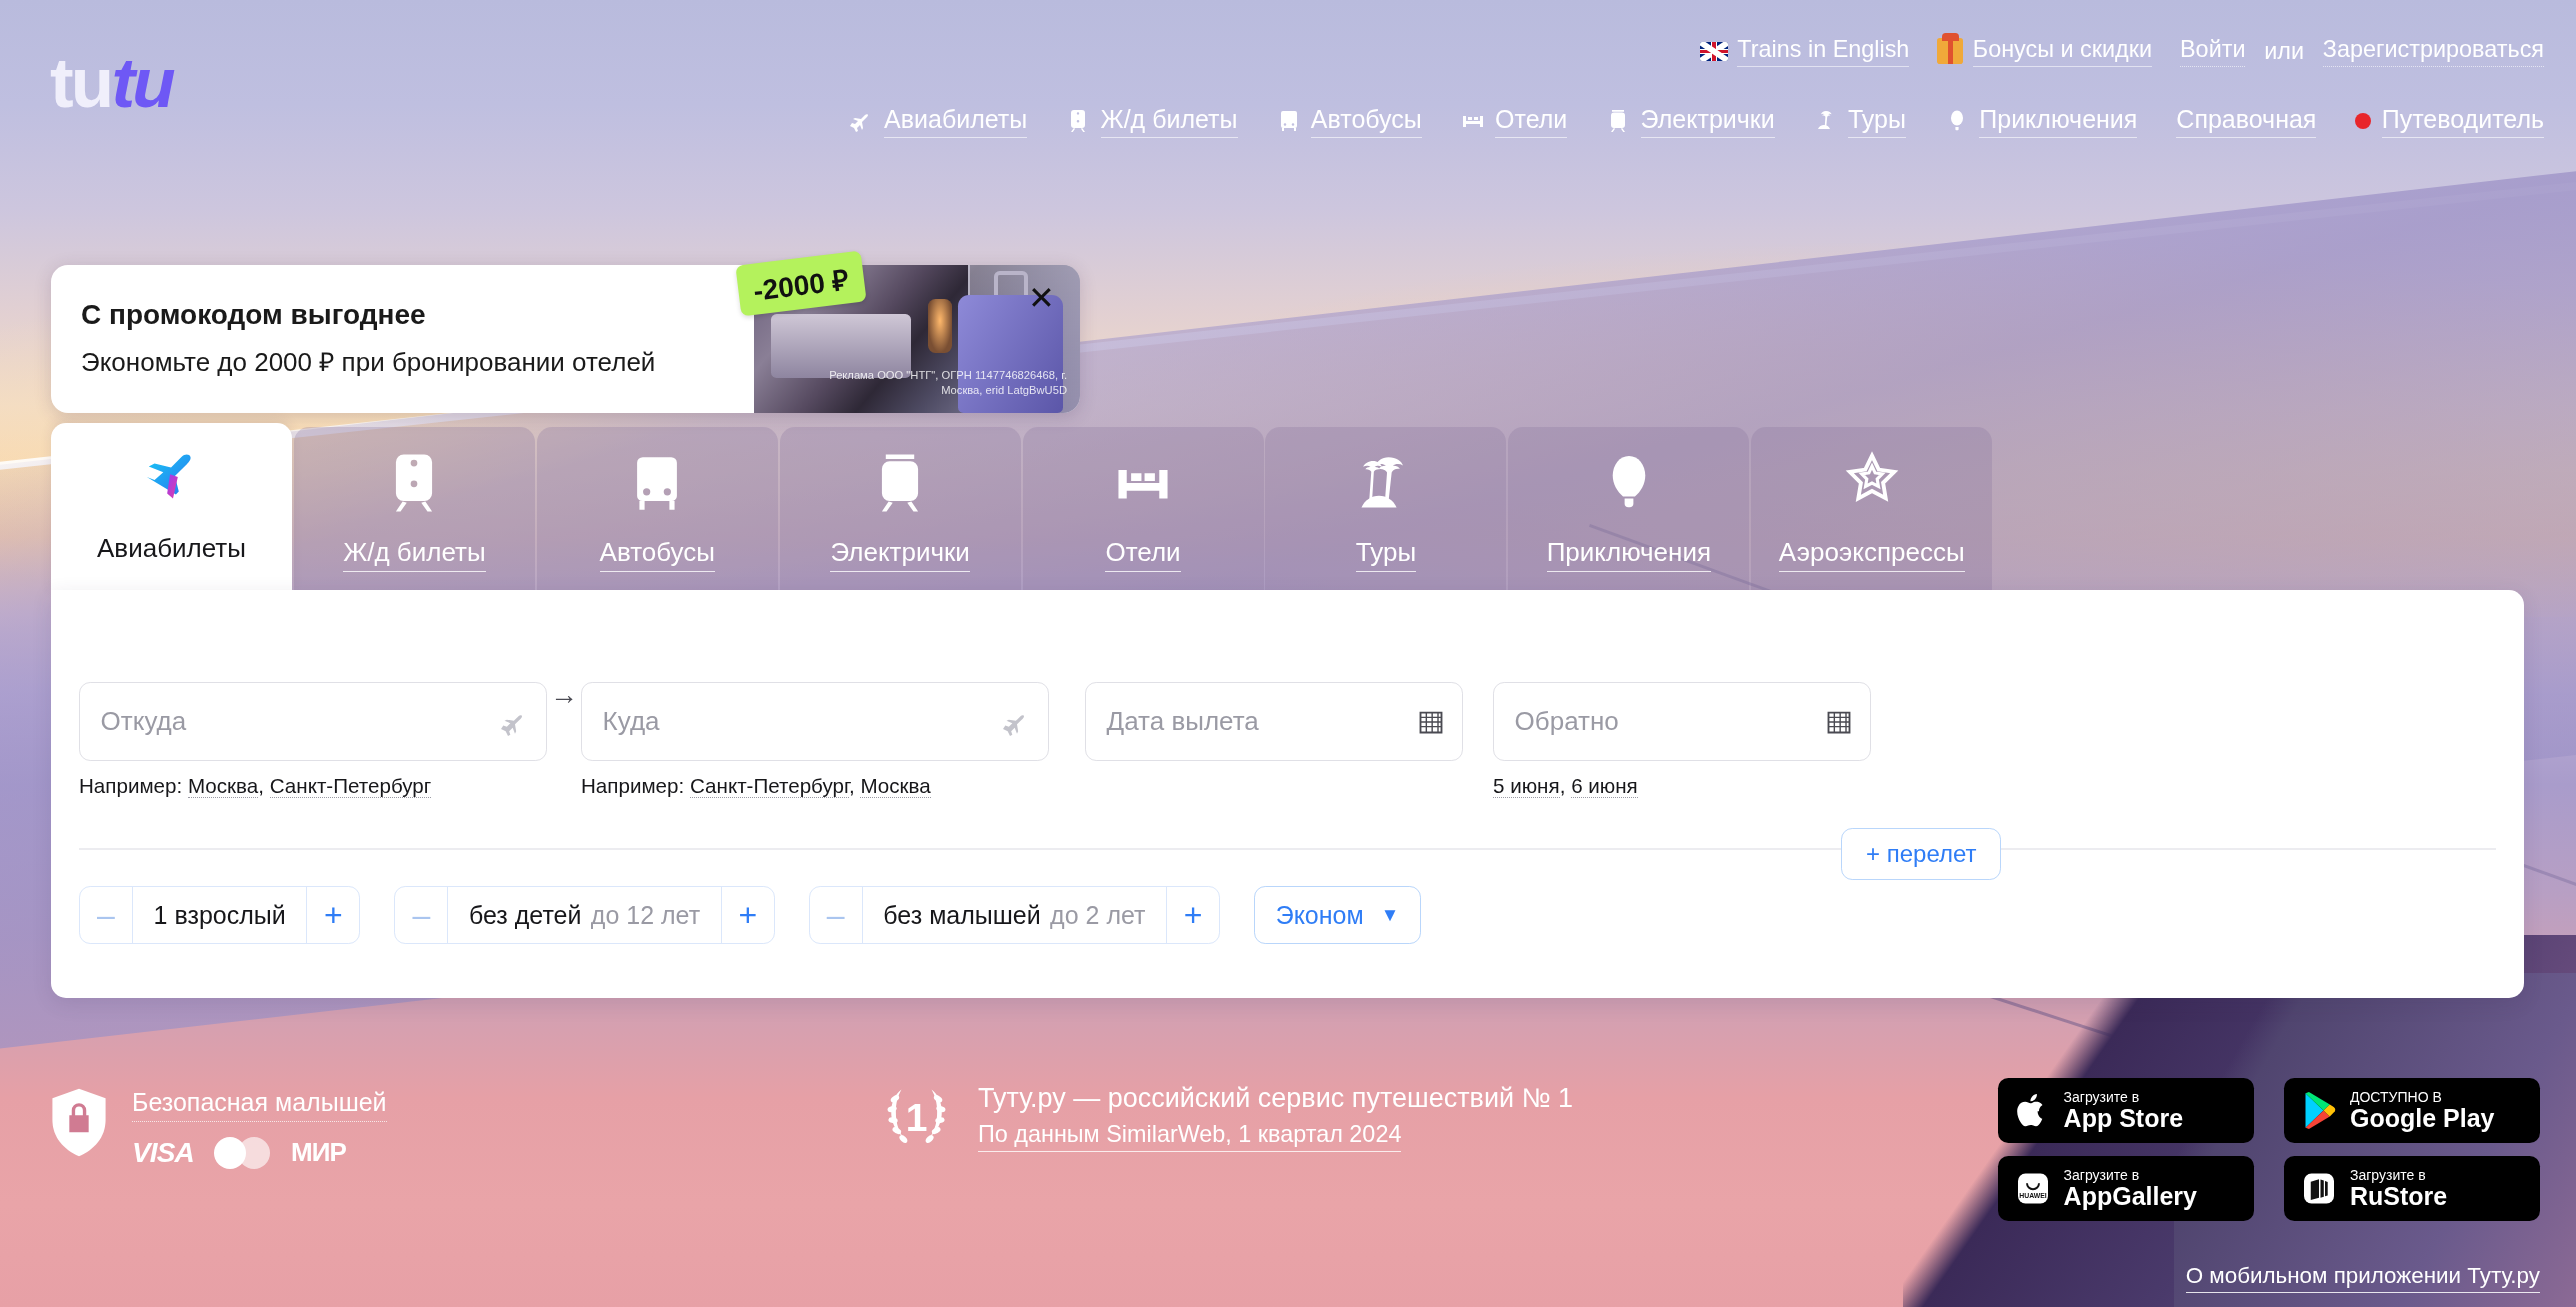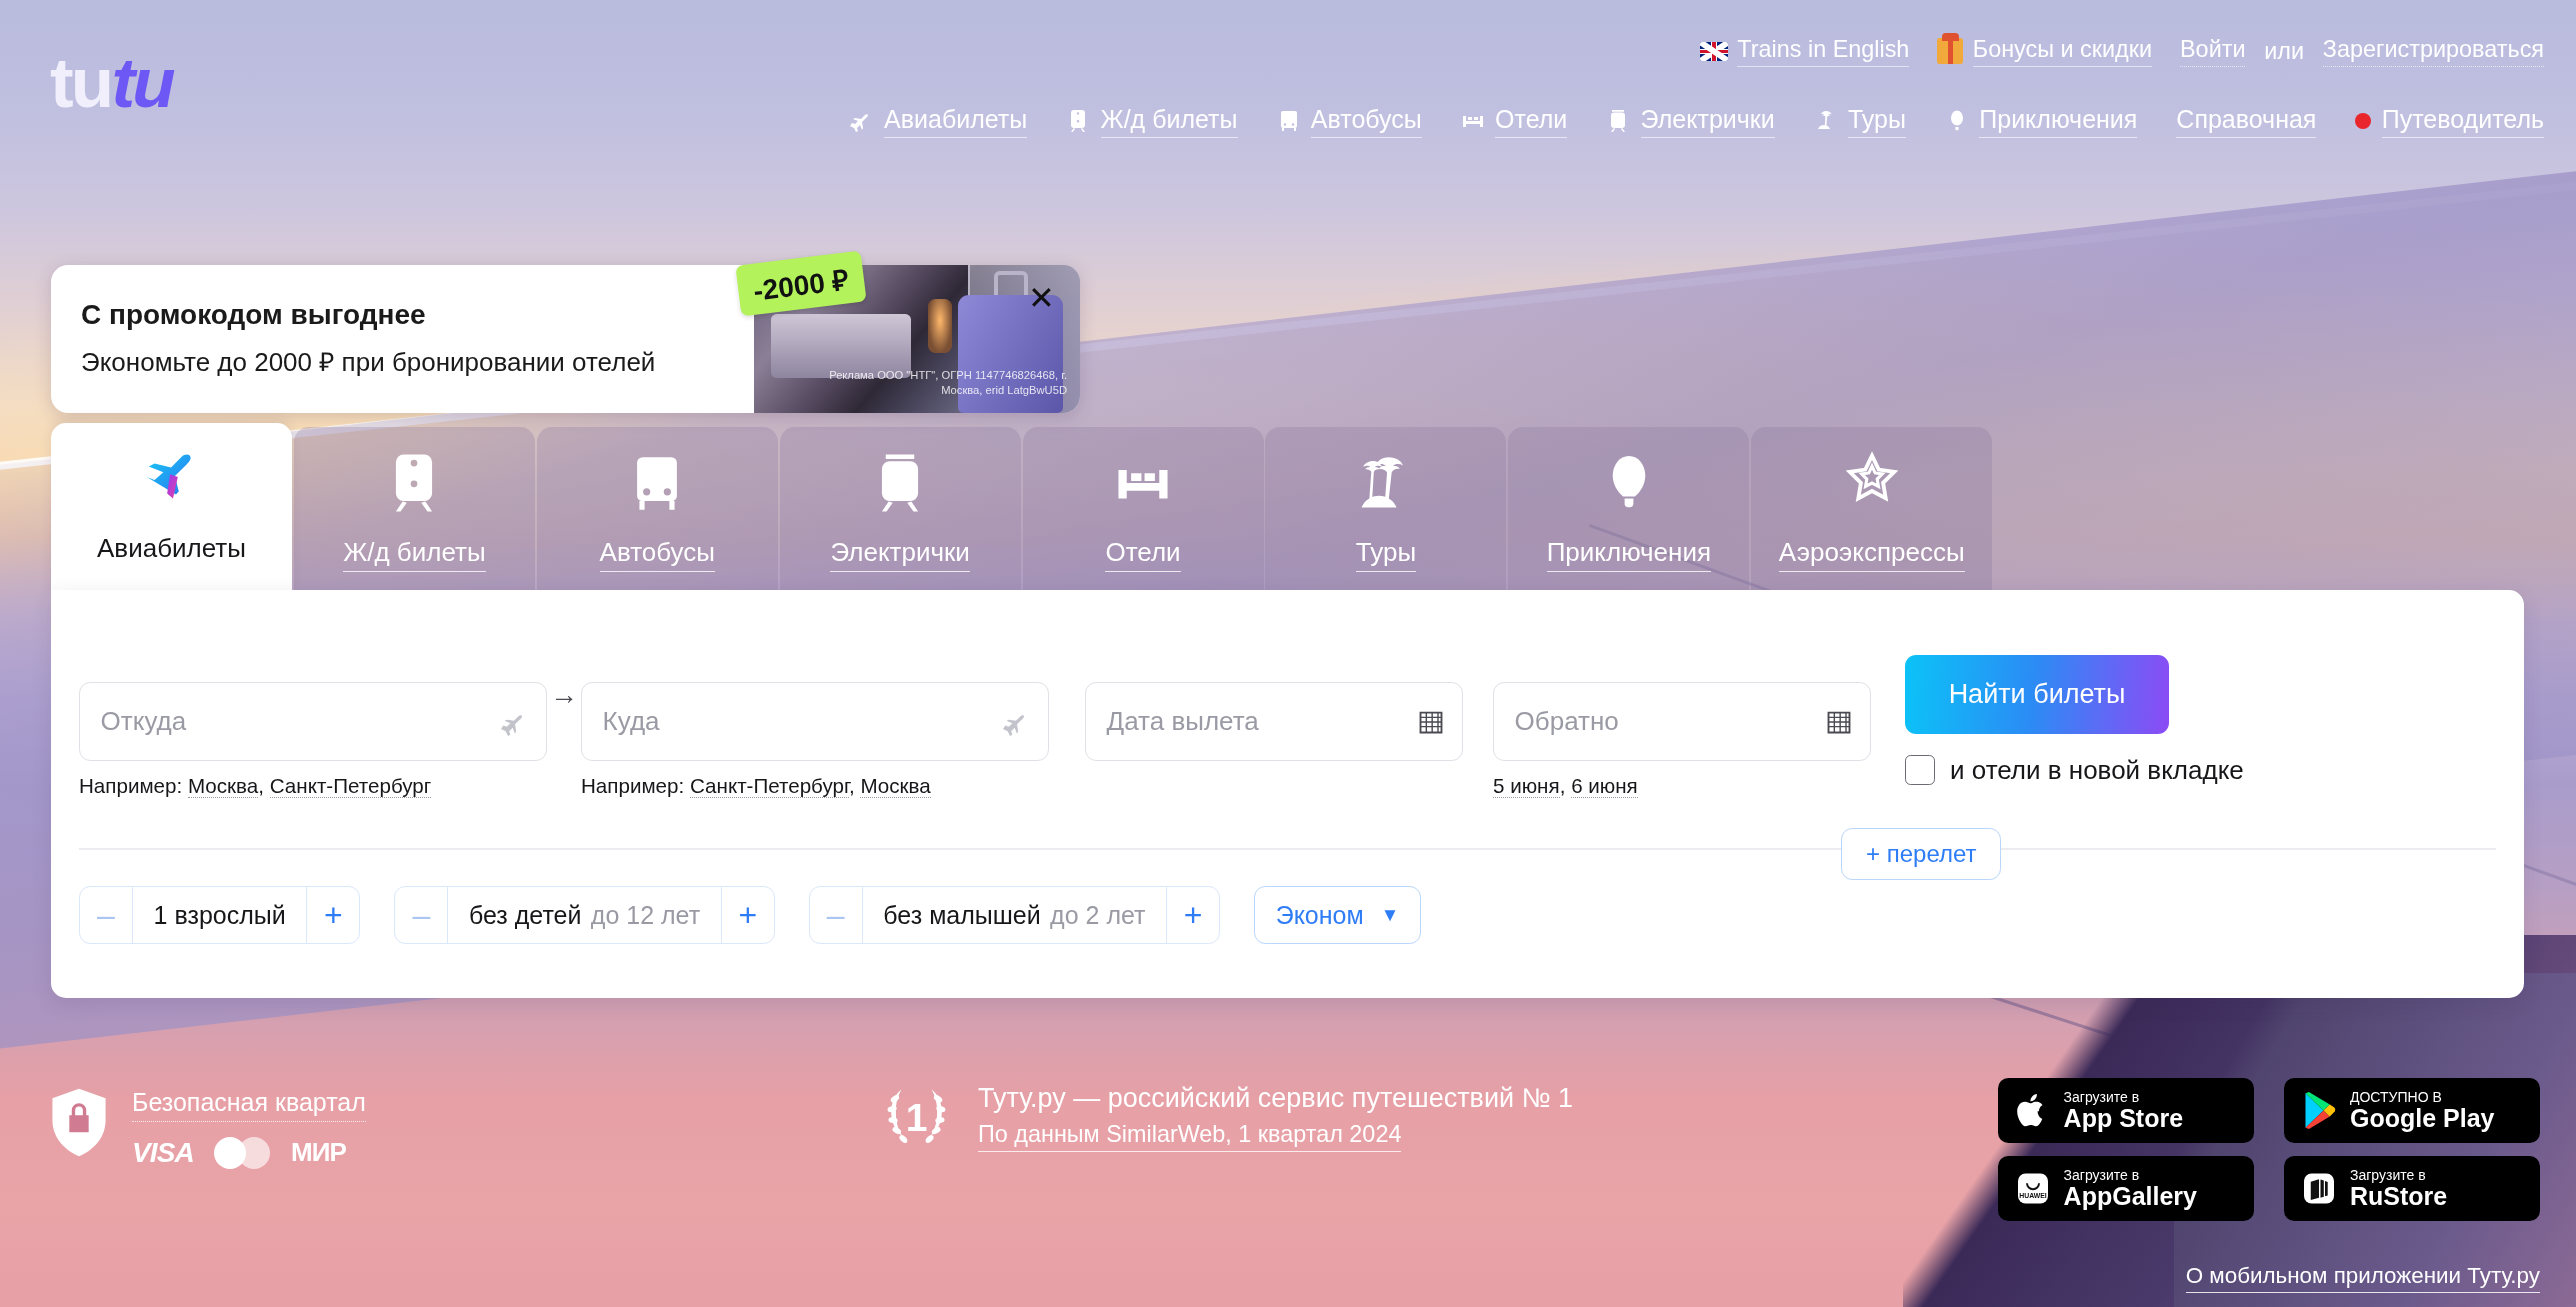--- a/index.html
+++ b/index.html
@@ -635,27 +635,20 @@
               <path d="M3 4h18v17H3z" fill="none" stroke="#4a4a52" stroke-width="1.6"></path>
               <path d="M3 8h18M3 12h18M3 16h18M8 4v17M13 4v17M18 4v17" stroke="#4a4a52" stroke-width="1.2"></path>
             </svg>
         </div>
         <div class="hint hint-date">
           <span class="lk">5 июня</span><span>,</span>
           <span class="lk">6 июня</span>
         </div>
       </div>
 
-      <div style="margin-left:34px">
-        <button class="btn-search">Найти билеты</button>
-        <div class="chk-row">
-          <span class="chk-box"></span>
-          <span class="chk-label">и отели в новой вкладке</span>
-        </div>
-      </div>
 
     </div>
 
     <div class="divider"></div>
 
     <div class="row-pax">
 
       <div class="stepper w-adult">
         <span class="minus">–</span>
         <span class="val">
@@ -692,21 +685,21 @@
 
   <button class="btn-addflight">+ перелет</button>
 
   <div class="footer-pay">
     <svg class="shield" viewBox="0 0 24 28">
       <path d="M12 0l11 4v9c0 7-4.6 12.3-11 15C5.6 25.3 1 20 1 13V4z"></path>
       <path d="M9 11V9a3 3 0 016 0v2h1v7H8v-7z" fill="#d07b92"></path>
       <path d="M10.4 11V9a1.6 1.6 0 013.2 0v2z" fill="#fff"></path>
     </svg>
     <div>
-      <div class="pay-title">Безопасная квартал</div>
+      <div class="pay-title">Безопасная малышей</div>
       <div class="pay-logos">
         <span class="visa">VISA</span>
         <span class="mc">
             <i class="l"></i>
             <i class="r"></i>
           </span>
         <span class="mir">МИР</span>
       </div>
     </div>
   </div>

